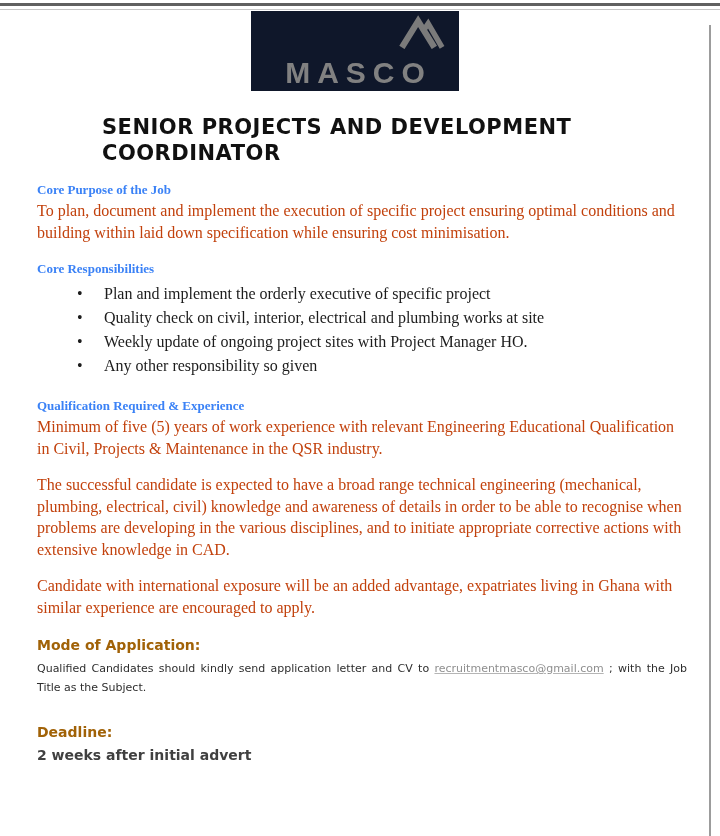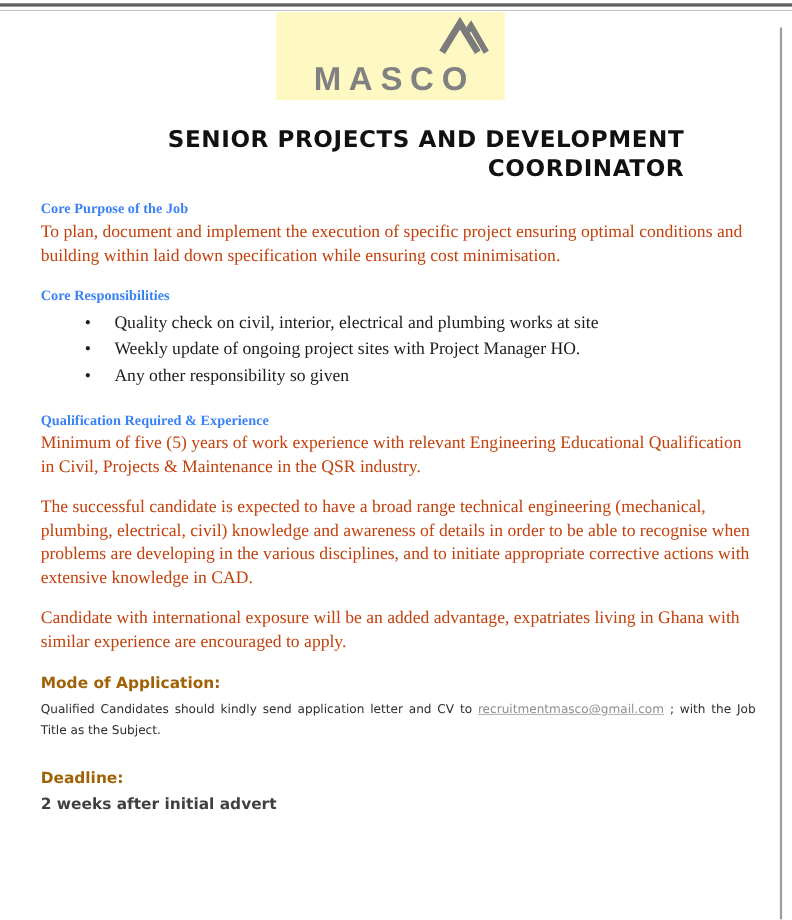--- a/index.html
+++ b/index.html
@@ -16,21 +16,21 @@
   
   .top-line   { position: absolute; left: 0; top: 3px;  width: 720px; height: 3px; background: #606060; }
   .top-line-2 { position: absolute; left: 0; top: 9px;  width: 720px; height: 1px; background: #c6c6c6; }
   .right-border { position: absolute; left: 709px; top: 25px; width: 2px; height: 811px; background: #9c9c9c; }
 
   
   .logo-box {
     position: absolute;
     left: 251px; top: 11px;
     width: 208px; height: 80px;
-    background: #fef9c3;
+    background: #0f172a;
   }
   .logo-icon { position: absolute; right: 12px; top: 4px; width: 50px; height: 34px; }
   .logo-text {
     position: absolute; left: 0; bottom: 1px; width: 100%;
     text-align: center;
     font-family: "Liberation Sans", sans-serif;
     font-weight: bold;
     font-size: 30px;
     letter-spacing: 7px;
     text-indent: 7px;
@@ -45,21 +45,21 @@
     padding-top: 114px;
   }
 
   .page-title {
     font-family: "DejaVu Sans", sans-serif;
     font-weight: bold;
     font-size: 21px;
     line-height: 26px;
     letter-spacing: 0.5px;
     color: #111111;
-    text-align: right;
+    text-align: left;
     max-width: 520px;
     margin: 0 auto 13px auto;
   }
 
   h2.serif-head {
     font-family: "Liberation Serif", serif;
     font-size: 13px;
     line-height: 21px;
     font-weight: bold;
     color: #3b82f6;
@@ -142,20 +142,21 @@
 
 <div class="content">
 
   <h1 class="page-title">SENIOR PROJECTS AND DEVELOPMENT COORDINATOR</h1>
 
   <h2 class="serif-head">Core Purpose of the Job</h2>
   <p class="serif">To plan, document and implement the execution of specific project ensuring optimal conditions and building within laid down specification while ensuring cost minimisation.</p>
 
   <h2 class="serif-head">Core Responsibilities</h2>
   <ul class="resp-list">
+    <li>Plan and implement the orderly executive of specific project</li>
     <li>Quality check on civil, interior, electrical and plumbing works at site</li>
     <li>Weekly update of ongoing project sites with Project Manager HO.</li>
     <li>Any other responsibility so given</li>
   </ul>
 
   <h2 class="serif-head">Qualification Required &amp; Experience</h2>
   <p class="serif">Minimum of five (5) years of work experience with relevant Engineering Educational Qualification in Civil, Projects &amp; Maintenance in the QSR industry.</p>
   <p class="serif">The successful candidate is expected to have a broad range technical engineering (mechanical, plumbing, electrical, civil) knowledge and awareness of details in order to be able to recognise when problems are developing in the various disciplines, and to initiate appropriate corrective actions with extensive knowledge in CAD.</p>
   <p class="serif">Candidate with international exposure will be an added advantage, expatriates living in Ghana with similar experience are encouraged to apply.</p>
 

